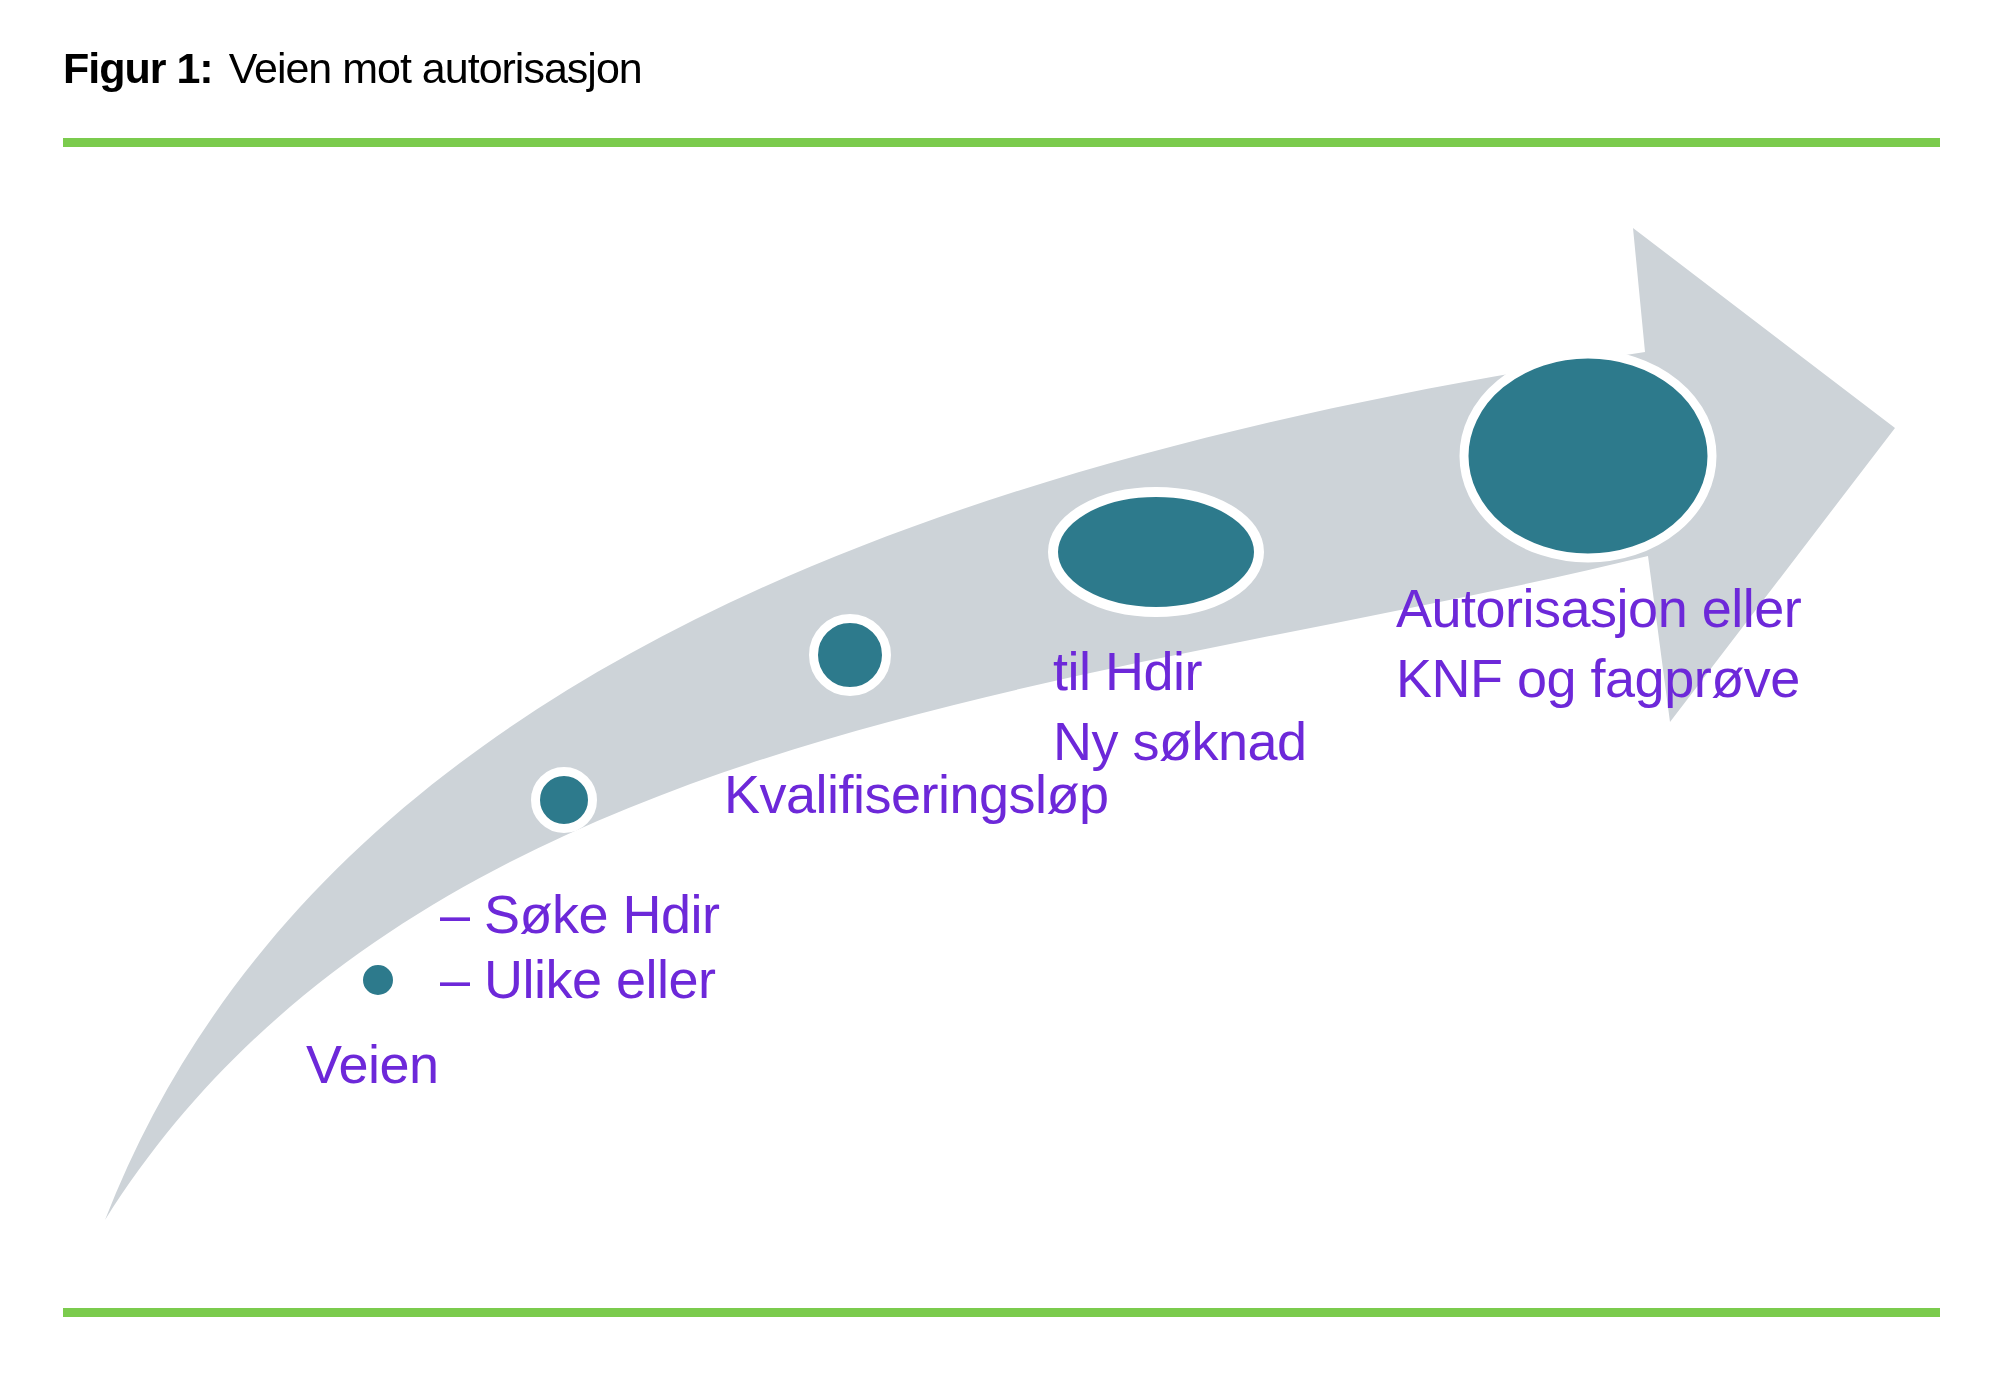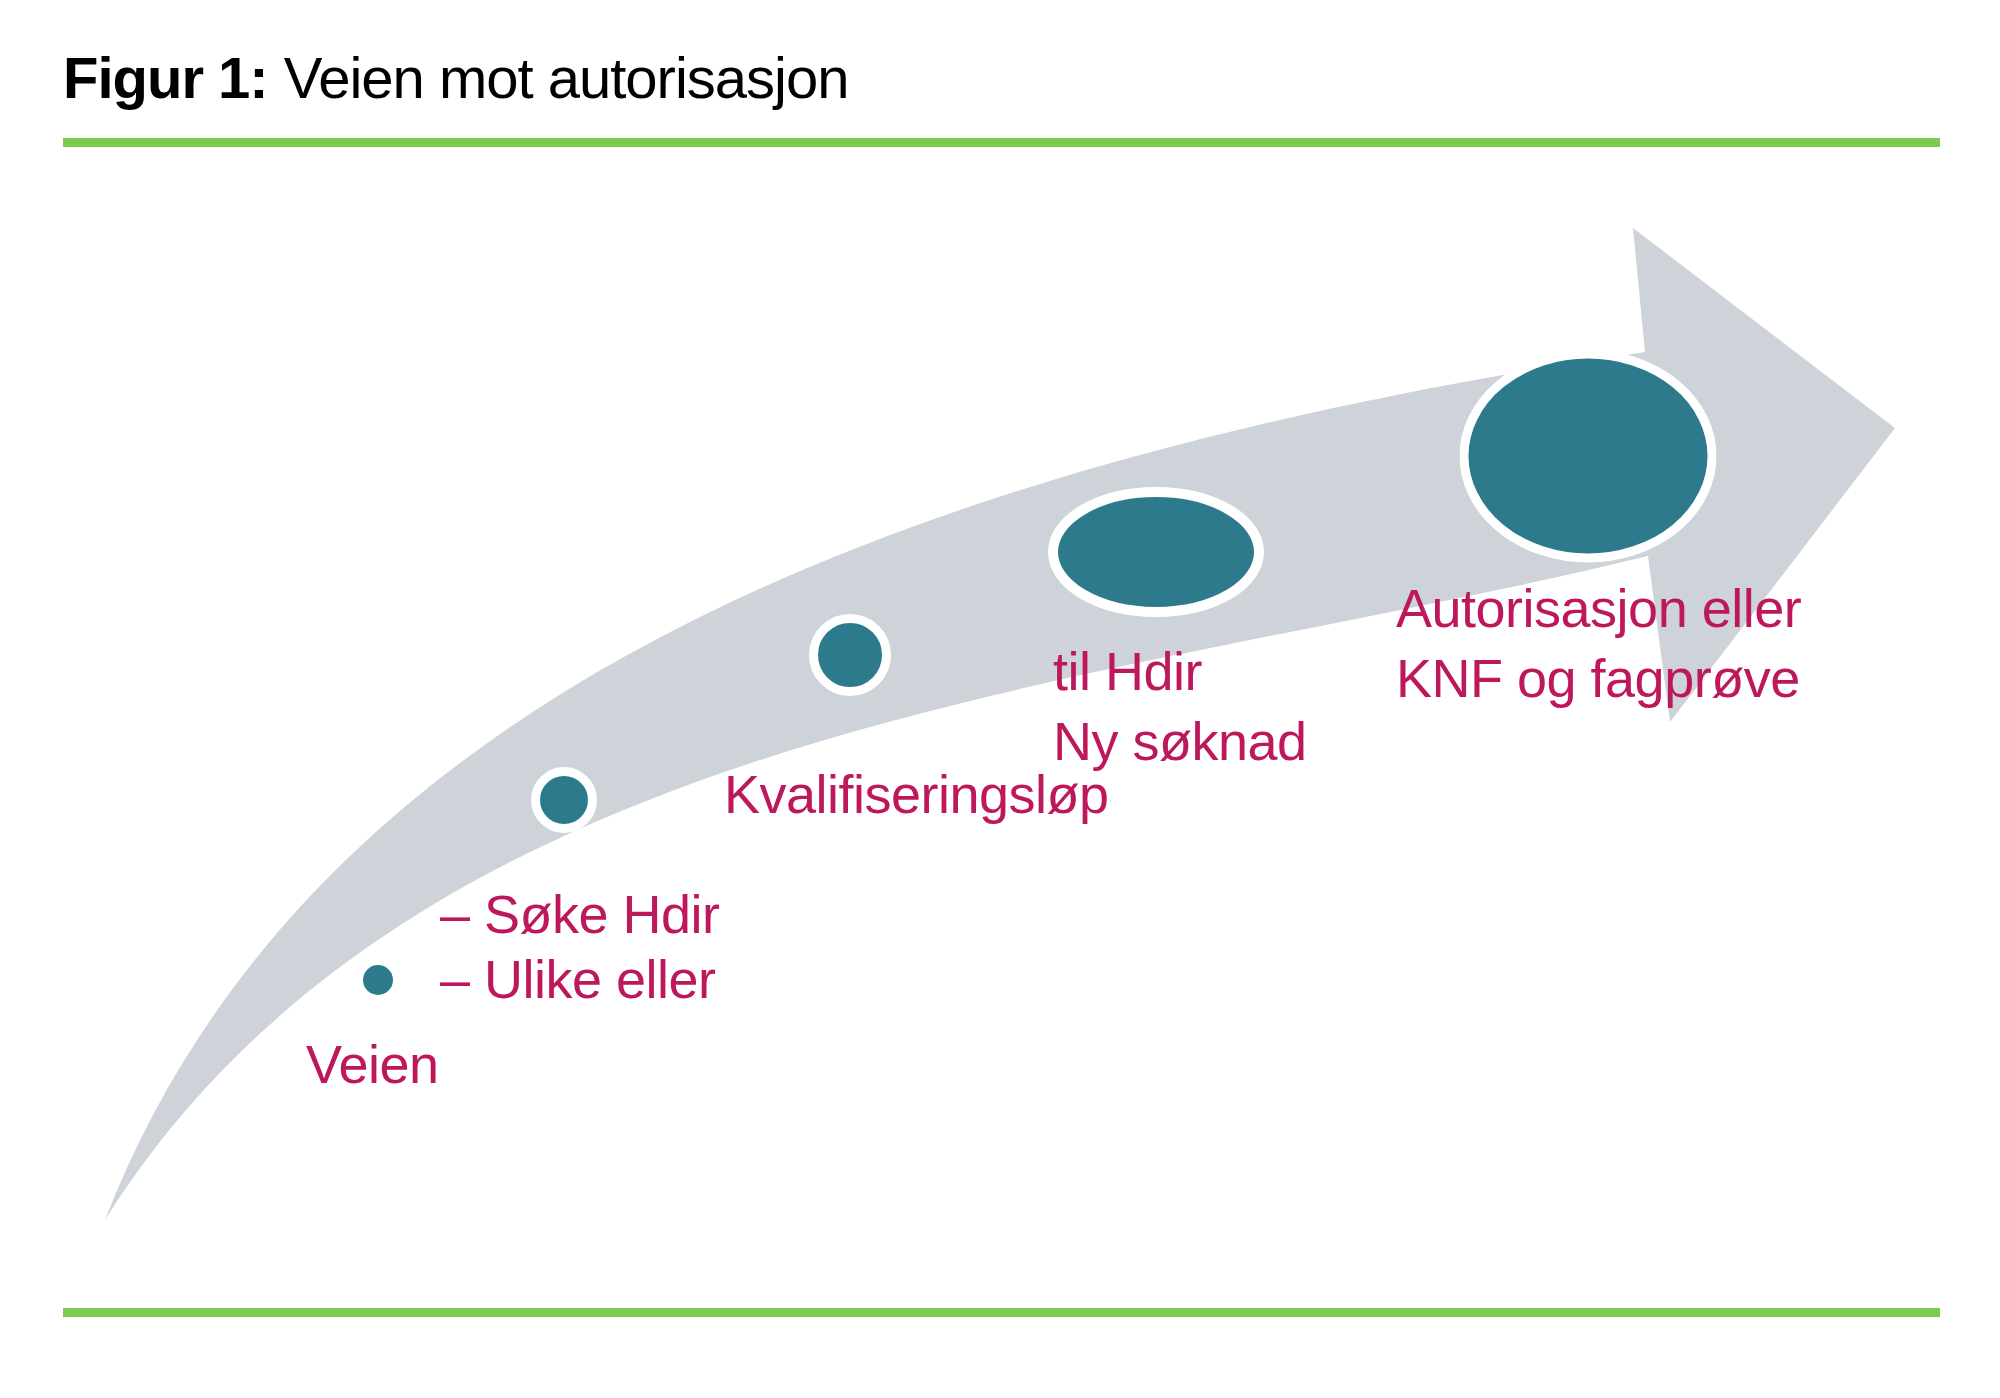--- a/index.html
+++ b/index.html
@@ -14,21 +14,21 @@
     background: #ffffff;
     overflow: hidden;
     font-family: "Liberation Sans", "DejaVu Sans", sans-serif;
     color: #000000;
   }
   .title {
     position: absolute;
     left: 63px;
     top: 44px;
     margin: 0;
-    font-size: 58px;
+    font-size: 43px;
     font-weight: 400;
     letter-spacing: -1px;
     white-space: nowrap;
   }
   .title-prefix {
     font-weight: 700;
     margin-right: 16px;
   }
   .rule {
     position: absolute;
@@ -50,21 +50,21 @@
   .node {
     fill: #2D7A8C;
     stroke: #ffffff;
   }
 
   .lbl {
     position: absolute;
     font-size: 54px;
     letter-spacing: -0.5px;
     white-space: nowrap;
-    color: #be185d;
+    color: #6d28d9;
   }
   .lbl-details {
     left: 440px;
     top: 882px;
     line-height: 65px;
   }
   .lbl-nokut {
     left: 306px;
     top: 1033px;
   }

